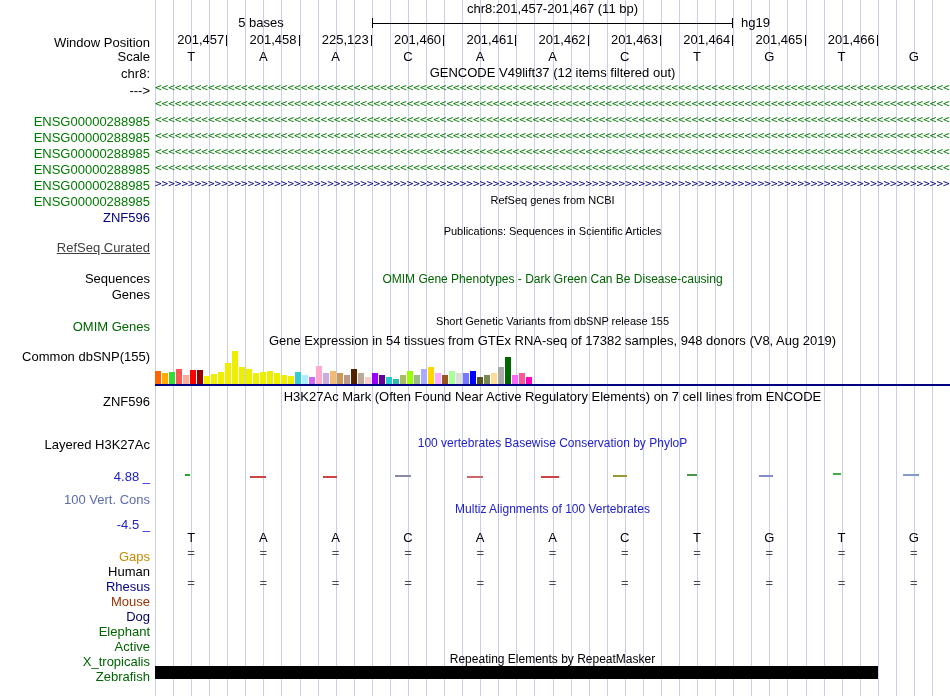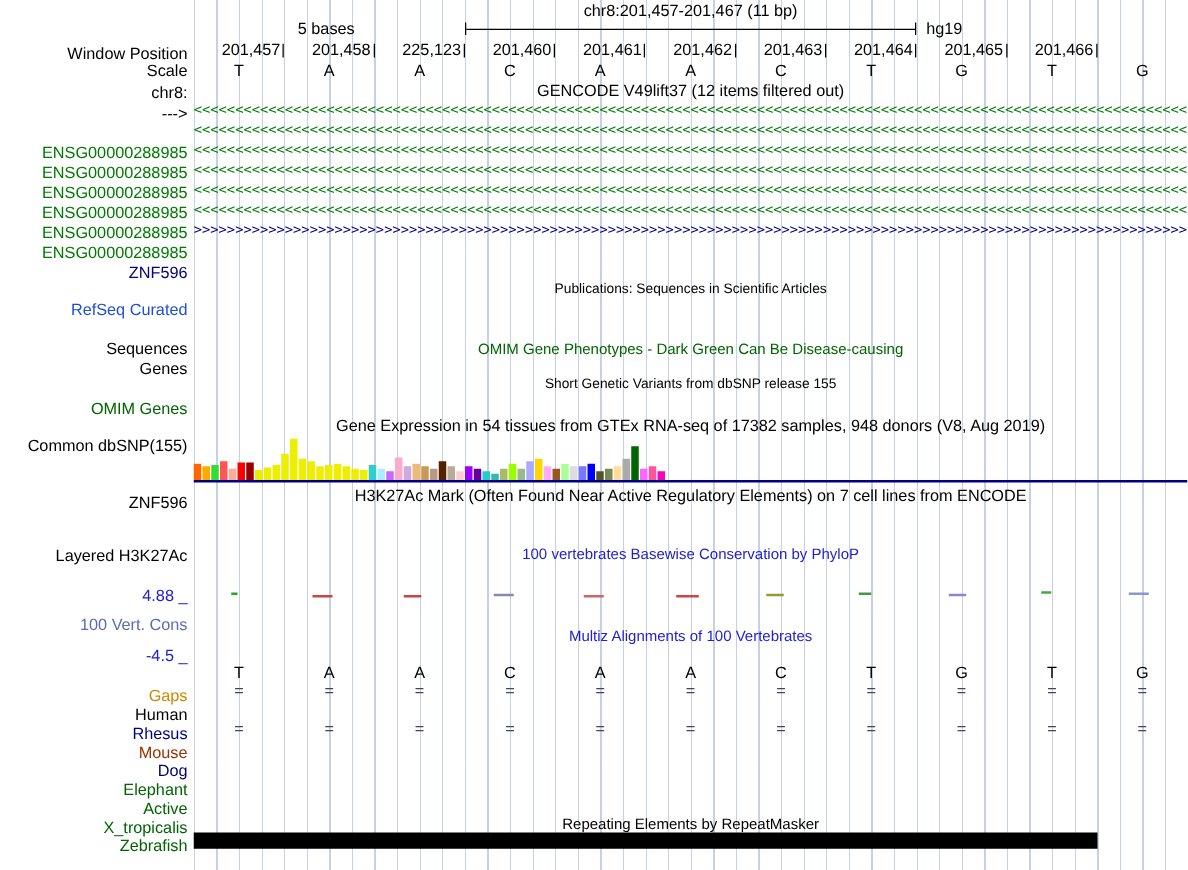--- a/index.html
+++ b/index.html
@@ -17,21 +17,21 @@
   }
   .label {
     position:absolute; left:0; width:150px; text-align:right;
     height:14px; line-height:14px; white-space:nowrap;margin-top:34px;
   }
   .center-title {
     position:absolute; left:155px; width:795px; text-align:center;
     height:14px; line-height:14px; white-space:nowrap;
   }
   .small { font-size:11px; }
-  .navy { color:#1d4ed8; }
+  .navy { color:#404040;text-decoration:underline; }
   .green { color:#006400; }
   .blue { color:#2222CC; }
   .consblue { color:#5C6CAE; }
   .title-row {
     position:absolute; top:2px; left:155px; width:795px;
     display:flex; justify-content:center; gap:26px;
     height:14px; line-height:14px;
   }
   .scale-text { position:absolute; top:16px; left:155px; width:212px; text-align:center; height:14px; line-height:14px; }
   .scale-bar {
@@ -168,30 +168,31 @@
         <div class="cell" style="color: rgb(70, 70, 90);">=</div>
         <div class="cell" style="color: rgb(70, 70, 90);">=</div>
         <div class="cell" style="color: rgb(70, 70, 90);">=</div>
       </div>
       <div class="label" style="top: 591px; color: rgb(0, 100, 0);">Elephant</div>
       <div class="label" style="top: 606px; color: rgb(0, 100, 0);">Active</div>
       <div class="label" style="top: 621px; color: rgb(0, 100, 0);">X_tropicalis</div>
       <div class="label" style="top: 636px; color: rgb(0, 100, 0);">Zebrafish</div>
     </div>
 
+  <div class="center-title small" style="top:193px">RefSeq genes from NCBI</div>
   <div class="label navy" style="top:207px">RefSeq Curated</div>
 
   <div class="center-title small" style="top:224px">Publications: Sequences in Scientific Articles</div>
   <div class="label" style="top:238px">Sequences</div>
   <div class="label" style="top:254px">Genes</div>
 
   <div class="center-title green" style="top:272px;font-size:12px">OMIM Gene Phenotypes - Dark Green Can Be Disease-causing</div>
   <div class="label green" style="top:286px">OMIM Genes</div>
 
-  <div class="center-title small" style="top:300px">Short Genetic Variants from dbSNP release 155</div>
+  <div class="center-title small" style="top:314px">Short Genetic Variants from dbSNP release 155</div>
   <div class="label" style="top:316px">Common dbSNP(155)</div>
 
   <div class="center-title" style="top:334px">Gene Expression in 54 tissues from GTEx RNA-seq of 17382 samples, 948 donors (V8, Aug 2019)</div>
   <div class="label" style="top:361px">ZNF596</div>
   <div class="gtex-bars">
       <div class="gtex-bar" style="height: 13px; background: rgb(255, 102, 0);"></div>
       <div class="gtex-bar" style="height: 11px; background: rgb(255, 170, 0);"></div>
       <div class="gtex-bar" style="height: 12px; background: rgb(51, 221, 51);"></div>
       <div class="gtex-bar" style="height: 15px; background: rgb(255, 85, 85);"></div>
       <div class="gtex-bar" style="height: 9px; background: rgb(255, 170, 153);"></div>

